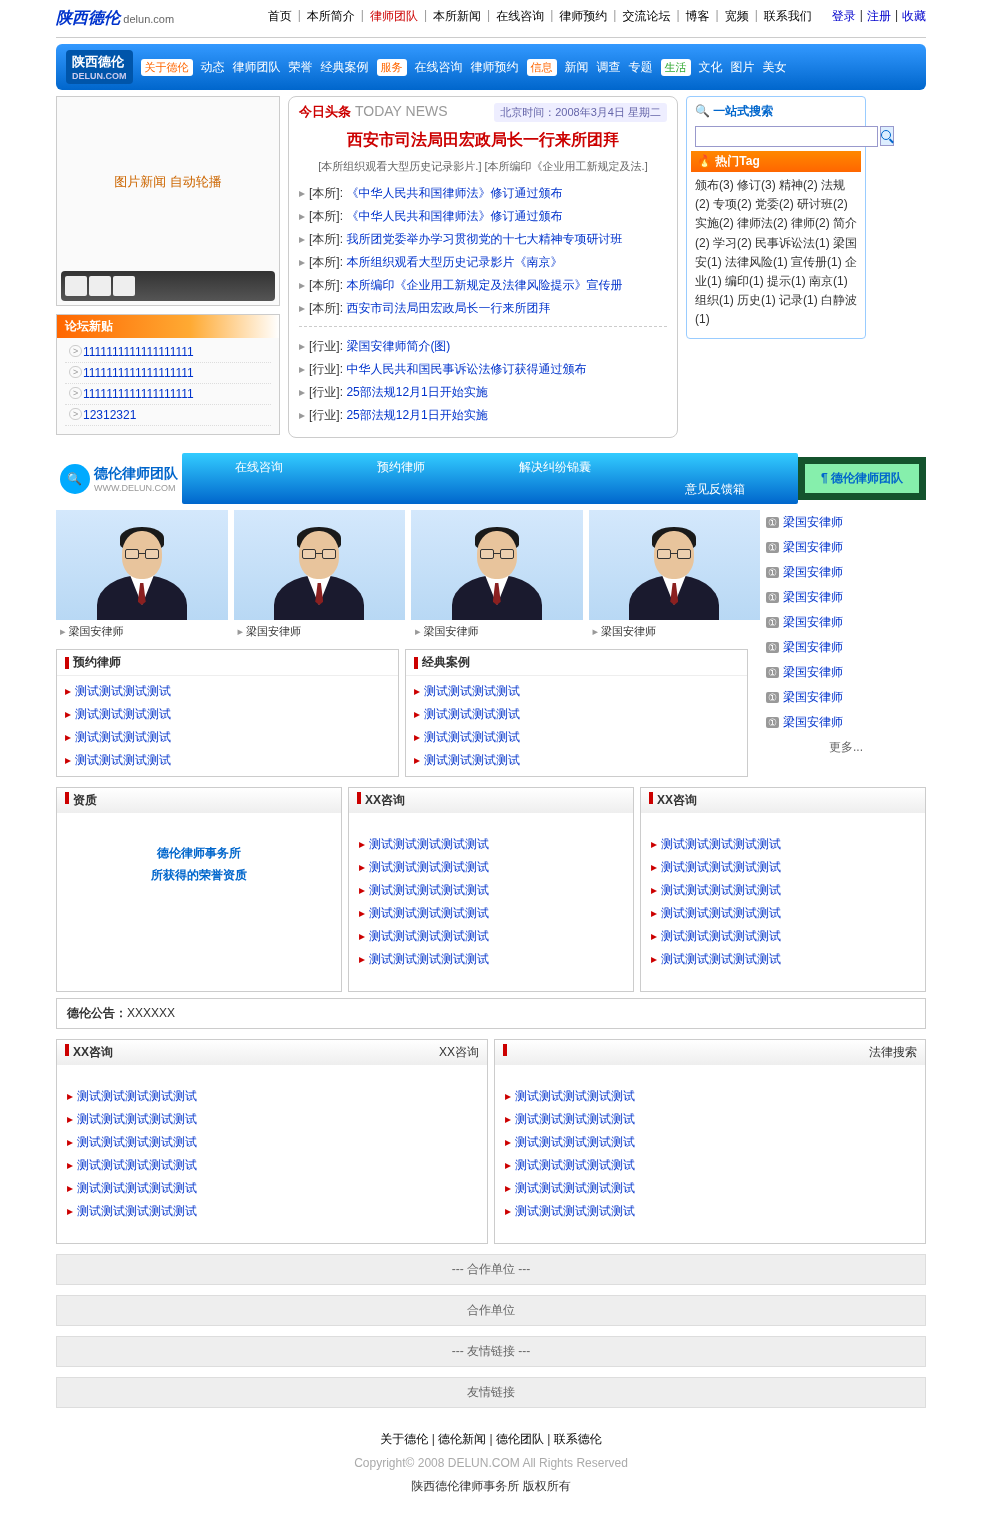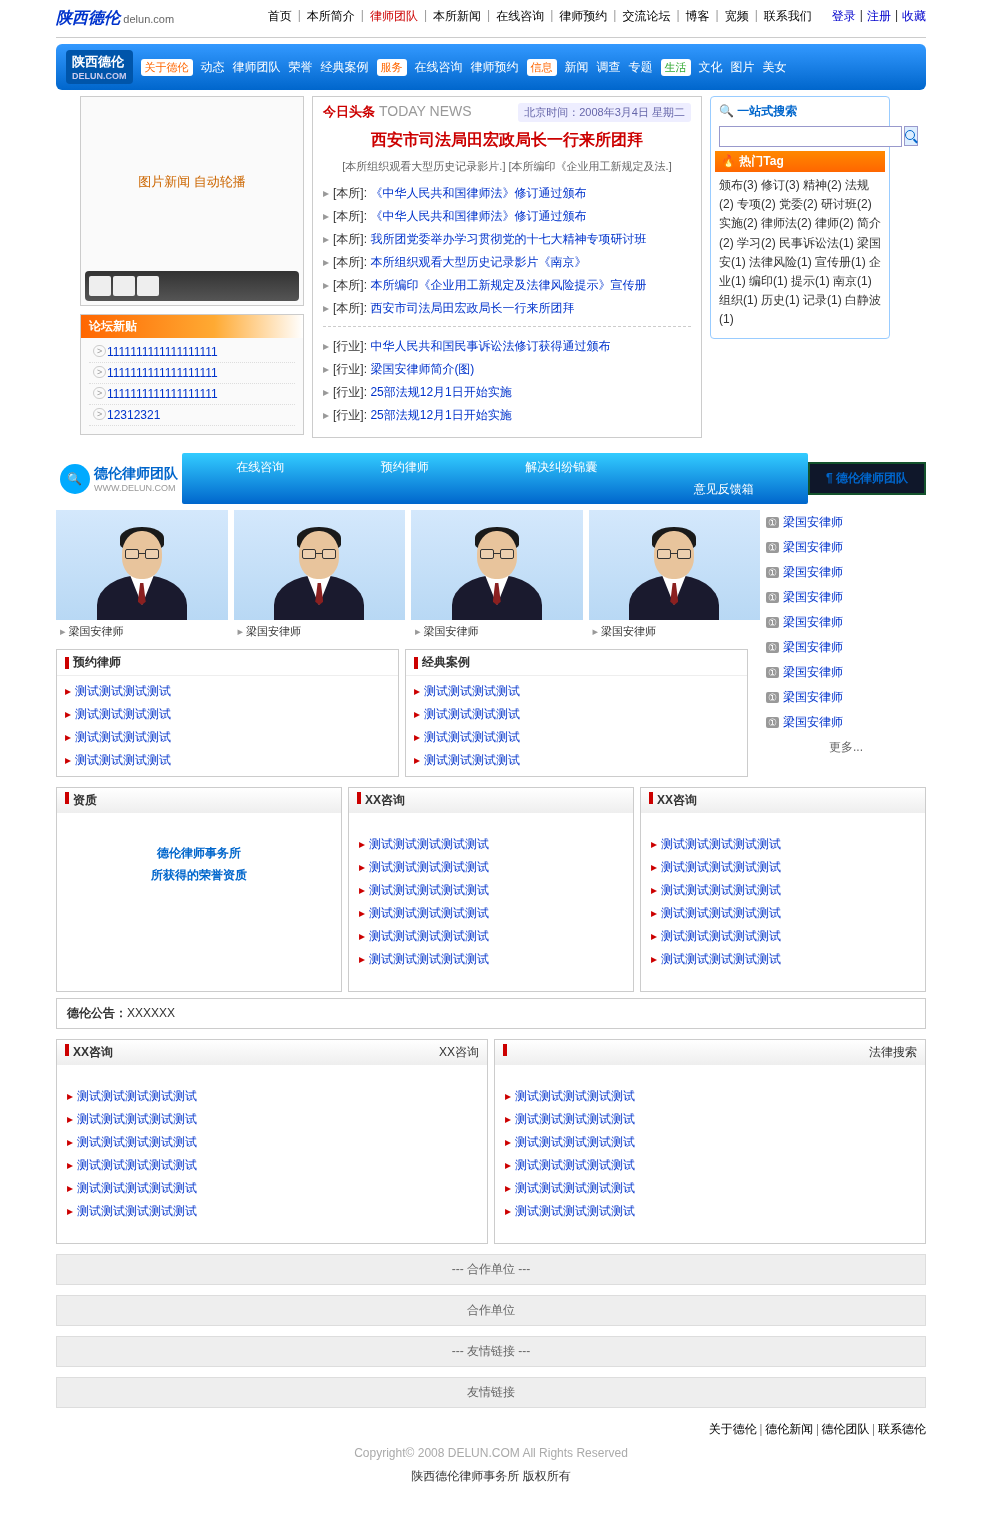--- a/index.html
+++ b/index.html
@@ -21,35 +21,35 @@
 
 .nav-bar { background: linear-gradient(#3399ff, #0066cc); border-radius: 6px; padding: 6px 10px; margin: 6px 0; display: flex; align-items: center; gap: 8px; color: #fff; }
 .nav-bar .brand-box { background: #0055aa; border-radius: 4px; padding: 3px 6px; font-size: 13px; font-weight: bold; }
 .nav-bar .brand-sub { font-size: 9px; color: #cce; }
 .nav-bar .lbl-orange { background: #fff; color: #f60; border-radius: 3px; padding: 1px 4px; font-size: 11px; }
 .nav-bar .lbl-green { background: #fff; color: #3a3; border-radius: 3px; padding: 1px 4px; font-size: 11px; }
 .nav-bar a { color: #fff; }
 
 
 .main-row { display: flex; gap: 8px; margin-top: 6px; }
-.col-left { width: 224px; margin-left: 24px; }
+.col-left { width: 224px; }
 .col-mid { width: 390px; }
 .col-right { width: 180px; }
 
 .box { border: 1px solid #ccc; background: #fafafa; margin-bottom: 8px; }
 .pic-news { height: 170px; display: flex; align-items: center; justify-content: center; color: #c60; font-size: 13px; }
 .player-bar { height: 30px; background: linear-gradient(#333,#555); border-radius: 4px; margin: 4px; display: flex; align-items: center; padding: 0 4px; }
 .player-btn { width: 22px; height: 20px; background: #eee; border-radius: 2px; margin-right: 2px; }
 
 .forum-header { background: linear-gradient(90deg,#ff6600,#ffaa33 60%,#fff); color: #fff; padding: 3px 8px; font-weight: bold; }
 .forum-list { padding: 4px 8px 8px; }
 .forum-list li { list-style: none; padding: 3px 0 3px 18px; border-bottom: 1px dotted #ddd; position: relative; }
 .forum-list li::before { content: ">"; position: absolute; left: 4px; color: #999; border: 1px solid #ccc; font-size: 9px; border-radius: 6px; padding: 0 3px; }
 
-.news-box { border: 1px solid #ccc; border-radius: 0; padding: 6px 10px 10px; }
+.news-box { border: 1px solid #ccc; border-radius: 8px; padding: 6px 10px 10px; }
 .news-head { display: flex; align-items: baseline; }
 .news-head .t1 { color: #c00; font-weight: bold; font-size: 13px; }
 .news-head .t2 { color: #999; font-size: 14px; margin-left: 4px; }
 .news-head .date { margin-left: auto; background: #eef; color: #66a; padding: 2px 6px; border-radius: 3px; font-size: 11px; }
 .headline { color: #c00; font-size: 16px; font-weight: bold; text-align: center; margin: 8px 0; }
 .sub-headline { text-align: center; color: #666; font-size: 11px; }
 .news-list { margin-top: 8px; }
 .news-list li { list-style: none; padding: 3px 0; }
 .news-list li::before { content: "▸"; color: #999; margin-right: 4px; }
 .news-list .cat { color: #333; }
@@ -63,21 +63,21 @@
 .hot-tag-head { background: linear-gradient(#f80,#f60); color: #fff; padding: 2px 6px; font-weight: bold; }
 .hot-tags { padding: 4px; line-height: 1.6; }
 
 
 .team-bar { display: flex; align-items: center; background: #fff; margin-top: 10px; }
 .team-logo { display: flex; align-items: center; gap: 4px; padding: 4px; }
 .team-logo .icon { width: 30px; height: 30px; background: #0af; border-radius: 50%; display: flex; align-items: center; justify-content: center; color: #fff; }
 .team-logo .txt { color: #06c; font-weight: bold; font-size: 14px; }
 .team-logo .sub { color: #999; font-size: 9px; }
 .team-nav { flex: 1; background: linear-gradient(#3cf,#06c); display: flex; justify-content: space-around; color: #fff; padding: 6px; border-radius: 2px; }
-.team-title-r { background: #0f172a; padding: 6px 16px; border: 2px solid #14532d; color: #06c; font-weight: bold; }
+.team-title-r { background: #86efac; padding: 6px 16px; border: 7px solid #14532d; color: #06c; font-weight: bold; }
 
 .team-content { display: flex; gap: 6px; margin-top: 6px; }
 .portraits { display: flex; gap: 6px; flex: 1; }
 .portrait-card { flex: 1; }
 .portrait-img { height: 110px; background: linear-gradient(#d4e8fc, #b8d8f4); position: relative; overflow: hidden; }
 .person { position: absolute; left: 50%; bottom: -10px; transform: translateX(-50%); width: 90px; }
 .suit { width: 90px; height: 55px; background: #1a1a2e; border-radius: 45px 45px 0 0 / 30px 30px 0 0; position: relative; }
 .suit::before { content: ""; position: absolute; left: 50%; top: 0; transform: translateX(-50%); width: 0; height: 0; border-left: 12px solid transparent; border-right: 12px solid transparent; border-top: 30px solid #fff; }
 .tie { position: absolute; left: 50%; top: 8px; transform: translateX(-50%); width: 8px; height: 22px; background: #8b2020; clip-path: polygon(30% 0, 70% 0, 100% 85%, 50% 100%, 0 85%); }
 .head { width: 40px; height: 48px; background: #e8c49c; border-radius: 48% 48% 45% 45%; position: absolute; left: 50%; top: -44px; transform: translateX(-50%); }
@@ -110,21 +110,21 @@
 .glist { padding: 20px 10px; }
 .glist li { list-style: none; padding: 3px 0; }
 .glist li::before { content: "▸"; color: #c00; margin-right: 4px; }
 .notice { border: 1px solid #ccc; padding: 6px 10px; margin-top: 6px; }
 
 .search-row2 { padding: 8px; display: flex; gap: 4px; }
 .search-row2 input { flex: 1; border: 1px solid #99c; padding: 3px; }
 .xxx-bar { background: #ffc; text-align: center; padding: 6px; margin: 4px 8px; }
 
 .footer-sec { background: #eee; text-align: center; padding: 6px; margin-top: 10px; color: #666; border: 1px solid #ddd; }
-.footer-links { text-align: right; padding: 13px 0 4px; font-family: Liberation Serif, serif; }
+.footer-links { text-align: center; padding: 23px 0 4px; }
 .footer-links a { color: #000; }
 .copyright { text-align: center; color: #aaa; padding: 4px; }
 .copyright2 { text-align: center; color: #333; padding: 4px 0 12px; }
 
 
 .mag-icon { width: 12px; height: 12px; position: relative; }
 .mag-icon::before { content: ""; position: absolute; width: 8px; height: 8px; border: 1.5px solid #06c; border-radius: 50%; left: 0; top: 0; }
 .mag-icon::after { content: ""; position: absolute; width: 5px; height: 1.5px; background: #06c; transform: rotate(45deg); right: -1px; bottom: 1px; }
 </style>
 </head>
@@ -225,22 +225,22 @@
       <ul class="news-list" id="news-list1">
             <li><span class="cat">[本所]: </span><a>《中华人民共和国律师法》修订通过颁布</a></li>
             <li><span class="cat">[本所]: </span><a>《中华人民共和国律师法》修订通过颁布</a></li>
             <li><span class="cat">[本所]: </span><a>我所团党委举办学习贯彻党的十七大精神专项研讨班</a></li>
             <li><span class="cat">[本所]: </span><a>本所组织观看大型历史记录影片《南京》</a></li>
             <li><span class="cat">[本所]: </span><a>本所编印《企业用工新规定及法律风险提示》宣传册</a></li>
             <li><span class="cat">[本所]: </span><a>西安市司法局田宏政局长一行来所团拜</a></li>
           </ul>
       <div class="news-divider"></div>
       <ul class="news-list" id="news-list2">
+            <li><span class="cat">[行业]: </span><a>梁国安律师简介(图)</a></li>
             <li><span class="cat">[行业]: </span><a>中华人民共和国民事诉讼法修订获得通过颁布</a></li>
-            <li><span class="cat">[行业]: </span><a>梁国安律师简介(图)</a></li>
             <li><span class="cat">[行业]: </span><a>25部法规12月1日开始实施</a></li>
             <li><span class="cat">[行业]: </span><a>25部法规12月1日开始实施</a></li>
           </ul>
     </div>
   </div>
 
   <div class="col-right">
     <div class="search-box">
       <div class="search-title">🔍 <span>一站式搜索</span></div>
       <div class="search-input-row">

